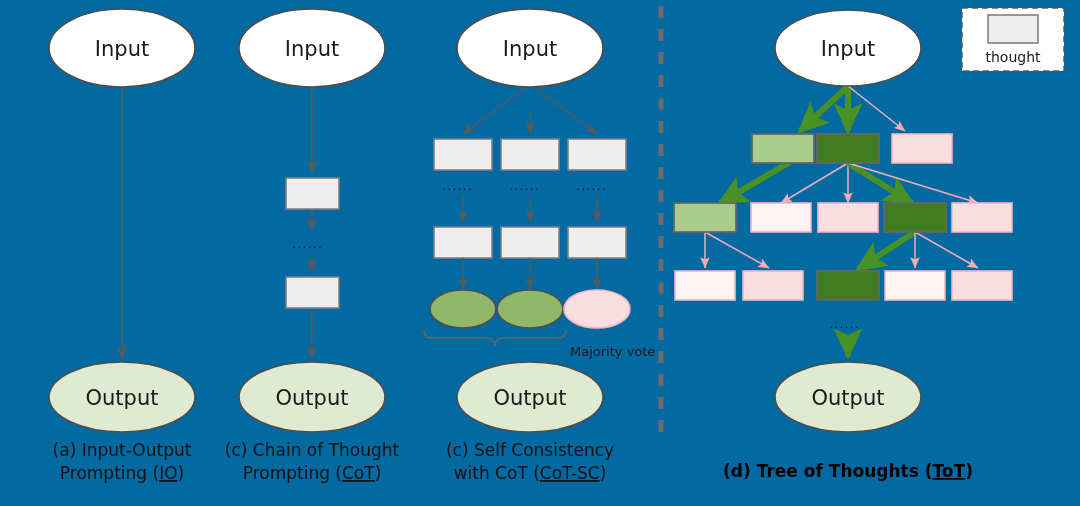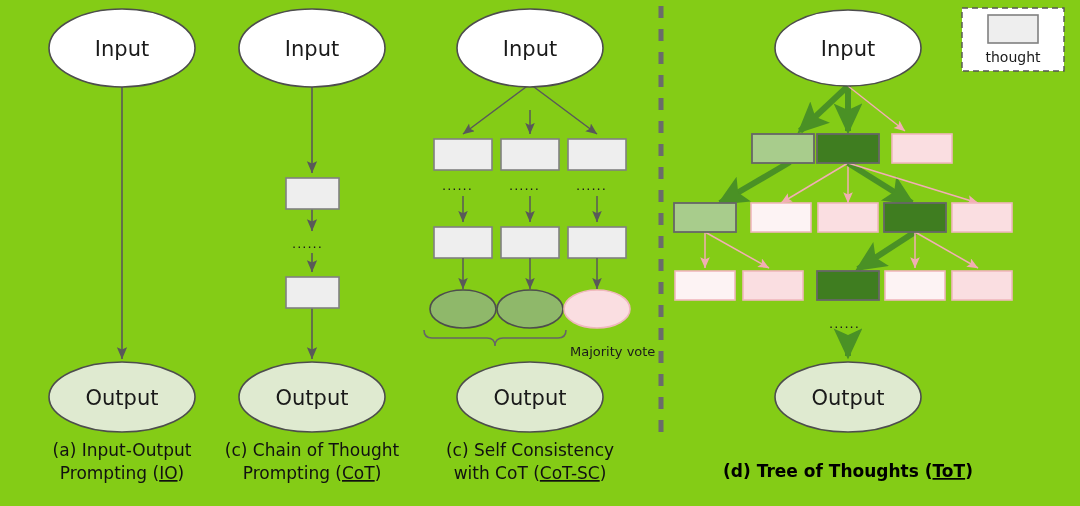--- a/index.html
+++ b/index.html
@@ -1,18 +1,18 @@
 <!DOCTYPE html>
 <html><head>
 <meta charset="utf-8">
 <style>
   html,body{margin:0;padding:0;background:#ffffff;}
   body{width:1080px;height:506px;overflow:hidden;
        font-family:"DejaVu Sans","Liberation Sans",sans-serif;}
-  #figure{position:relative;width:1080px;height:506px;background:#84cc16;}
+  #figure{position:relative;width:1080px;height:506px;background:#0369a1;}
   svg{display:block;position:absolute;top:0;left:0;}
   .node-label{font-family:"DejaVu Sans","Liberation Sans",sans-serif;
               font-size:21px;fill:#1a1a1a;text-anchor:middle;dominant-baseline:middle;}
   .caption{font-family:"DejaVu Sans","Liberation Sans",sans-serif;
            font-size:17px;fill:#111111;text-anchor:middle;}
   .caption-bold{font-family:"DejaVu Sans","Liberation Sans",sans-serif;
            font-size:17px;fill:#000000;text-anchor:middle;font-weight:bold;}
   .small-label{font-family:"DejaVu Sans","Liberation Sans",sans-serif;
                font-size:13px;fill:#1a1a1a;}
   .legend-label{font-family:"DejaVu Sans","Liberation Sans",sans-serif;

